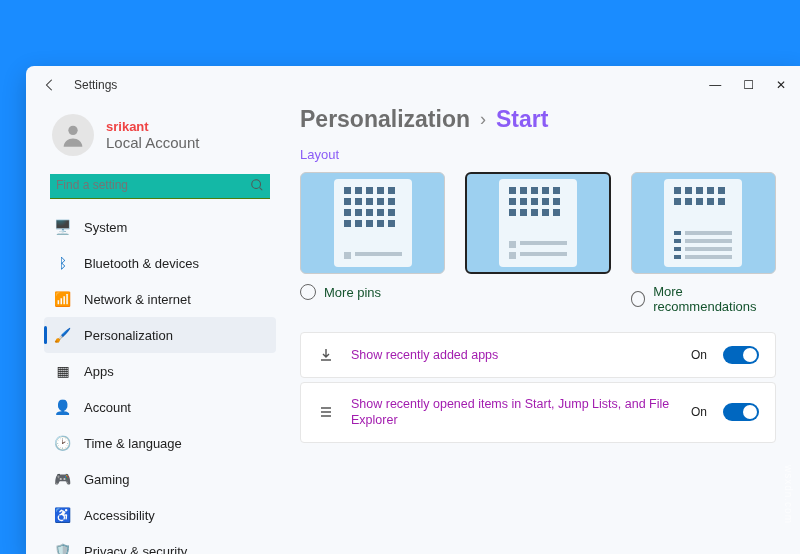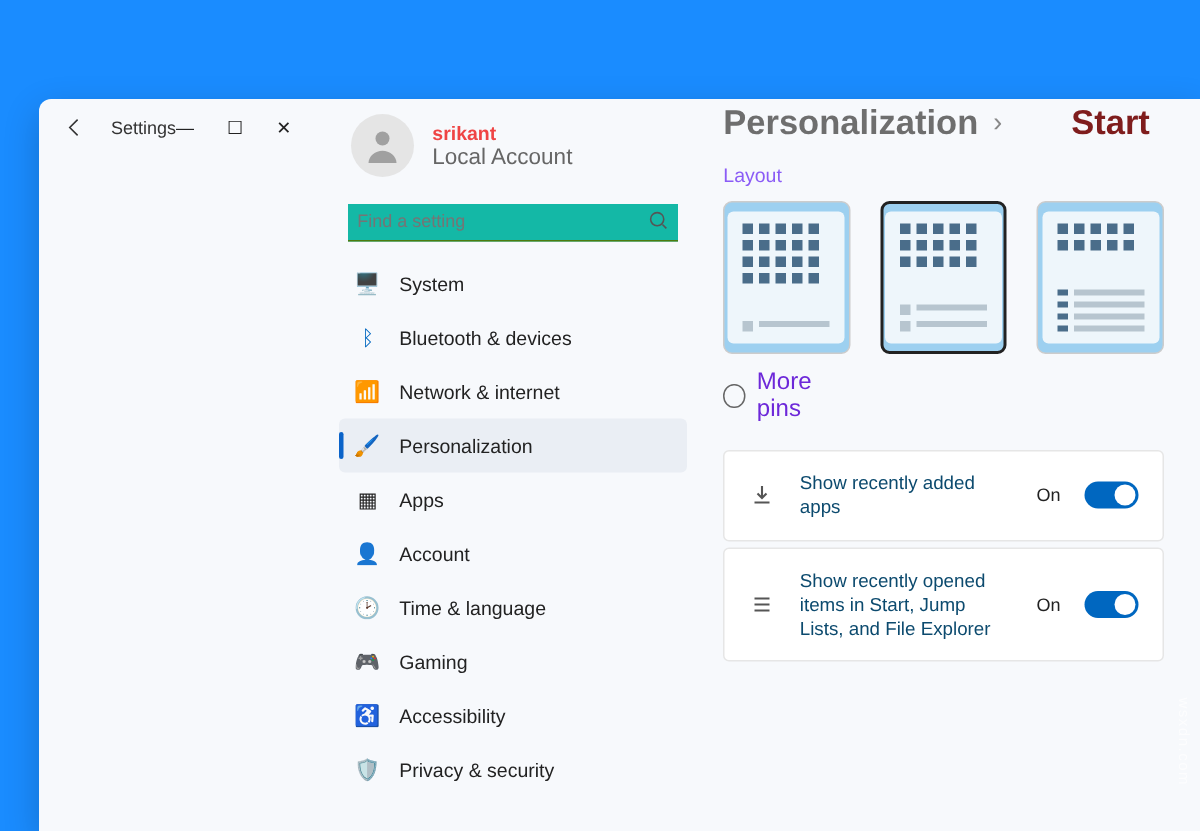--- a/index.html
+++ b/index.html
@@ -1,17 +1,17 @@
 <!DOCTYPE html>
 <html><head>
 <meta charset="utf-8">
 <style>
 * { box-sizing: border-box; margin: 0; padding: 0; font-family: "Segoe UI", sans-serif; }
 body { background: #1a8cff; width: 800px; height: 554px; overflow: hidden; position: relative; }
-.window { position: absolute; left: 26px; top: 66px; width: 774px; height: 488px; background: #f7f9fc; border-radius: 8px 0 0 0; box-shadow: 0 8px 24px rgba(0,0,0,.2); display: flex; flex-direction: row; }
+.window { position: absolute; left: 26px; top: 66px; width: 774px; height: 488px; background: #f7f9fc; border-radius: 8px 0 0 0; box-shadow: 0 8px 24px rgba(0,0,0,.2); display: flex; flex-direction: column; }
 .titlebar { height: 38px; display: flex; align-items: center; padding: 0 14px; }
 .back { width: 20px; height: 20px; display: flex; align-items: center; justify-content: center; cursor: pointer; }
 .win-title { margin-left: 14px; font-size: 12px; color: #333; }
 .win-btns { margin-left: auto; display: flex; gap: 22px; align-items: center; }
 .win-btns span { font-size: 12px; cursor: pointer; color: #222; }
 .body { flex: 1; display: flex; overflow: hidden; }
 .sidebar { width: 262px; padding: 4px 12px 0 18px; display: flex; flex-direction: column; }
 .profile { display: flex; align-items: center; gap: 12px; padding: 6px 8px 14px; }
 .avatar { width: 42px; height: 42px; border-radius: 50%; background: #e5e5e5; display: flex; align-items: center; justify-content: center; }
 .avatar svg { width: 28px; height: 28px; fill: #a0a0a0; }
@@ -21,40 +21,40 @@
 .search input { border: none; background: transparent; outline: none; font-size: 12px; flex: 1; color: #333; }
 .nav { list-style: none; }
 .nav li { display: flex; align-items: center; gap: 12px; height: 36px; padding: 0 10px; border-radius: 4px; font-size: 13px; color: #222; cursor: pointer; }
 .nav li.active { background: #eaeef4; position: relative; }
 .nav li.active::before { content: ""; position: absolute; left: 0; top: 9px; width: 3px; height: 18px; background: #0a63c9; border-radius: 2px; }
 .nav .ico { width: 18px; height: 18px; display: flex; align-items: center; justify-content: center; font-size: 14px; }
 .main { flex: 1; padding: 2px 24px 0 12px; overflow: hidden; }
 .crumb { display: flex; align-items: center; gap: 10px; font-size: 23px; margin-bottom: 14px; }
 .crumb .parent { color: #6e6e6e; font-weight: 600; }
 .crumb .sep { color: #888; font-size: 18px; }
-.crumb .cur { color: #7f1d1d; font-weight: 600; margin-left: 36px; }
+.crumb .cur { color: #8b5cf6; font-weight: 600; }
 .section-label { font-size: 13px; color: #8b5cf6; margin-bottom: 10px; }
 .layout-row { display: flex; gap: 20px; }
 .layout-opt { flex: 1; }
 .thumb { height: 102px; border-radius: 6px; border: 2px solid #222; background: #9dd0f0; display: flex; align-items: center; justify-content: center; cursor: pointer; }
 .layout-opt.unsel .thumb { border: 1px solid #ccc; }
 .tile { width: 78px; height: 88px; background: #eef6fb; border-radius: 4px; padding: 8px 10px; display: flex; flex-direction: column; gap: 4px; }
 .gridrow { display: flex; gap: 4px; }
 .sq { width: 7px; height: 7px; background: #4a6d8a; }
 .sqg { width: 7px; height: 7px; background: #b7c5cf; }
 .ln { height: 4px; background: #b7c5cf; flex: 1; }
 .lnb { height: 4px; width: 7px; background: #4a6d8a; }
-.radio-row { display: flex; align-items: center; gap: 8px; margin-top: 10px; font-size: 16px; color: #6d28d9; cursor: pointer; }
+.radio-row { display: flex; align-items: center; gap: 8px; margin-top: 10px; font-size: 13px; color: #14532d; cursor: pointer; }
 .radio { width: 16px; height: 16px; border: 1px solid #666; border-radius: 50%; display: flex; align-items: center; justify-content: center; }
 .radio.sel { border: 2px solid #0067c0; }
 .radio.sel::after { content: ""; width: 8px; height: 8px; background: #0067c0; border-radius: 50%; }
 .cards { margin-top: 18px; display: flex; flex-direction: column; gap: 4px; }
 .card { background: #fff; border: 1px solid #e6e6e6; border-radius: 4px; padding: 13px 16px; display: flex; align-items: center; gap: 16px; }
 .card .cico { width: 18px; height: 18px; display: flex; align-items: center; justify-content: center; color: #555; }
-.card .clabel { font-size: 12.5px; color: #0c4a6e; flex: 1; line-height: 1.3; }
+.card .clabel { font-size: 12.5px; color: #a21caf; flex: 1; line-height: 1.3; }
 .card.disabled .clabel, .card.disabled .cico, .card.disabled .state { color: #bbb; }
 .state { font-size: 12px; color: #222; }
 .toggle { width: 36px; height: 18px; border-radius: 10px; position: relative; cursor: pointer; }
 .toggle.on { background: #0067c0; }
 .toggle.on::after { content: ""; position: absolute; right: 2px; top: 2px; width: 14px; height: 14px; background: #fff; border-radius: 50%; }
 .toggle.off { background: #fff; border: 1px solid #bbb; }
 .toggle.off::after { content: ""; position: absolute; left: 2px; top: 2px; width: 12px; height: 12px; background: #bbb; border-radius: 50%; }
 .watermark { position: absolute; right: 6px; bottom: 30px; color: rgba(255,255,255,.7); font-size: 10px; writing-mode: vertical-rl; letter-spacing: 1px; }
 </style>
 </head>
@@ -262,20 +262,24 @@
               <div class="gridrow">
                   <div class="lnb"></div>
                   <div class="ln"></div>
                 </div>
               <div class="gridrow">
                   <div class="lnb"></div>
                   <div class="ln"></div>
                 </div>
             </div>
           </div>
+          <div class="radio-row">
+              <div class="radio"></div>
+              <span>More recommendations</span>
+            </div>
         </div>
       </div>
 
       <div class="cards">
         <div class="card">
           <div class="cico">
               <svg viewBox="0 0 16 16" width="16" height="16">
                 <path d="M8 2v8M5 7l3 3 3-3M3 13h10" stroke="#555" stroke-width="1.4" fill="none"></path>
               </svg>
             </div>

